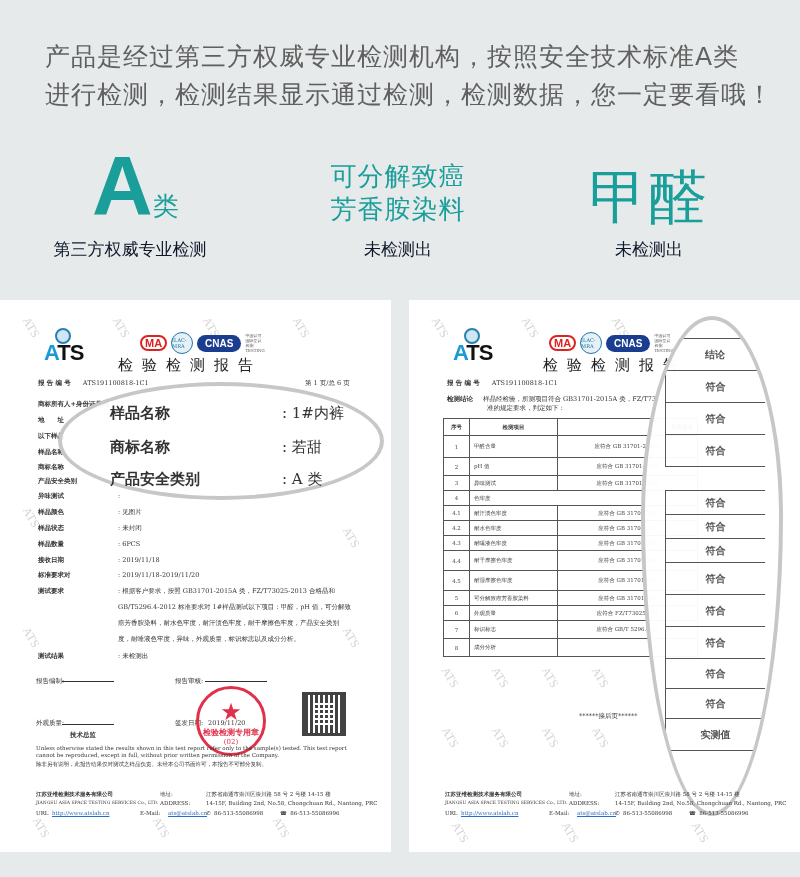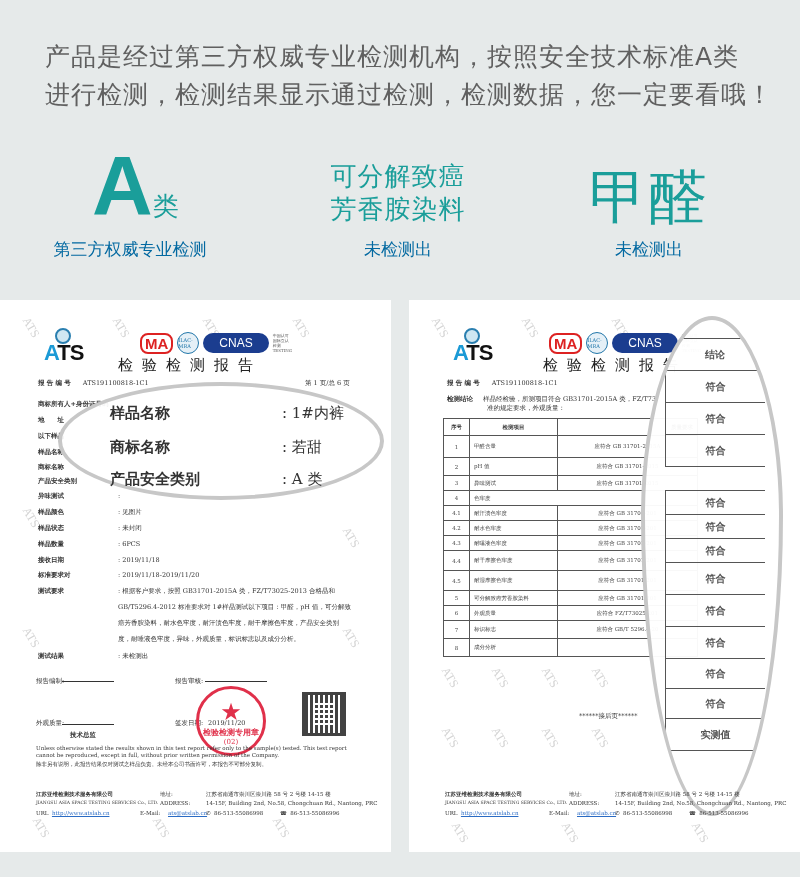--- a/index.html
+++ b/index.html
@@ -1,36 +1,36 @@
 <!DOCTYPE html>
 <html><head>
 <meta charset="utf-8">
 <style>
   * { box-sizing: border-box; margin: 0; padding: 0; }
   body { width: 800px; height: 877px; background: #e6eaea; font-family: "DejaVu Sans", sans-serif; position: relative; overflow: hidden; }
   .intro { position: absolute; left: 45px; top: 38px; width: 730px; color: #606060; font-size: 25px; line-height: 38px; letter-spacing: 1px; }
   .feat { position: absolute; text-align: center; }
-  .feat .sub { color: #0369a1; font-size: 17px; position: absolute; left: 0; right: 0; top: 88px; }
+  .feat .sub { color: #0f172a; font-size: 17px; position: absolute; left: 0; right: 0; top: 88px; }
   .a-letter { font-family: "Liberation Sans", sans-serif; font-size: 84px; font-weight: bold; line-height: 72px; color: #1a9e9a; }
   .a-small { font-size: 26px; color: #1a9e9a; }
   .two-line { font-size: 26px; line-height: 33px; color: #1a9e9a; letter-spacing: 1px; }
   .jiaquan { font-size: 58px; line-height: 70px; color: #1a9e9a; letter-spacing: 2px; }
 
   .paper { position: absolute; top: 300px; height: 552px; background: #fff; overflow: hidden; font-family: "DejaVu Serif", serif; color: #333; }
   .paper.left { left: 0; width: 391px; }
   .paper.right { left: 409px; width: 391px; }
   .wm { position: absolute; color: #d4d4d4; font-family: "Liberation Serif", serif; font-size: 12px; transform: rotate(60deg); pointer-events: none; }
   .logo-ats { position: absolute; top: 40px; font-family: "Liberation Sans", sans-serif; font-weight: 900; font-size: 22px; letter-spacing: -1px; }
   .logo-ats .a { color: #1b9ad6; }
   .logo-ats .ts { color: #111; }
   .globe { position: absolute; width: 16px; height: 16px; border-radius: 50%; border: 2px solid #2a7fb0; background: #cfe7f2; }
   .cert { position: absolute; top: 32px; height: 22px; display: flex; gap: 4px; align-items: center; }
-  .ma { border: 2px solid #d22; color: #d22; border-radius: 8px; font-size: 15px; font-weight: bold; padding: 0 3px; font-family: "Liberation Sans", sans-serif; }
+  .ma { border: 2px solid #d22; color: #d22; border-radius: 8px; font-size: 11px; font-weight: bold; padding: 0 3px; font-family: "Liberation Sans", sans-serif; }
   .ilac { width: 22px; height: 22px; border-radius: 50%; border: 1px solid #27a; background: #e5f0f7; font-size: 5px; color: #27a; display: flex; align-items: center; justify-content: center; }
-  .cnas { background: #1b3d8f; color: #fff; font-size: 12px; font-weight: normal; border-radius: 10px; padding: 3px 16px; font-family: "Liberation Sans", sans-serif; }
+  .cnas { background: #1b3d8f; color: #fff; font-size: 10px; font-weight: bold; border-radius: 10px; padding: 3px 8px; font-family: "Liberation Sans", sans-serif; }
   .tiny { font-size: 4px; line-height: 5px; color: #555; width: 18px; }
   .rep-title { position: absolute; top: 56px; font-size: 15px; letter-spacing: 9px; color: #222; }
   .small { font-size: 6.5px; line-height: 8px; color: #333; white-space: nowrap; }
   .row { position: absolute; left: 38px; font-size: 6.5px; color: #333; white-space: nowrap; }
   .row .lbl { display: inline-block; width: 80px; font-weight: bold; }
   .ellipse-l { position: absolute; left: 58px; top: 82px; width: 326px; height: 118px; border: 4px solid #c7c7c7; border-radius: 50%; background: rgba(255,255,255,0.93); }
   .hl { position: absolute; font-size: 15px; font-weight: bold; color: #333; font-family: "DejaVu Sans", sans-serif; }
   .hl-val { position: absolute; font-size: 15px; color: #333; }
   .sig-line { position: absolute; border-bottom: 1px solid #333; height: 14px; }
   .seal { position: absolute; left: 196px; top: 386px; width: 70px; height: 70px; border: 3px solid #e0304a; border-radius: 50%; color: #e0304a; text-align: center; font-size: 7px; }
@@ -190,21 +190,21 @@
     <span class="tiny">中国认可 国际互认 检测 TESTING</span>
   </div>
   <div class="rep-title" style="left:134px;">检验检测报告</div>
 
   <div class="small" style="position:absolute;left:38px;top:79px;">
     <span style="font-weight:bold;margin-right:12px;">报 告 编 号</span><span>ATS191100818-1C1</span>
   </div>
   <div class="small" style="position:absolute;left:38px;top:95px;">
     <span style="font-weight:bold;margin-right:10px;">检测结论</span><span>样品经检验，所测项目符合 GB31701-2015A 类，FZ/T73</span>
   </div>
-  <div class="small" style="position:absolute;left:78px;top:104px;">准的规定要求，外观质量：</div>
+  <div class="small" style="position:absolute;left:78px;top:104px;">准的规定要求，判定如下：</div>
 
   <table class="items">
     <tbody>
         <tr>
       <th style="width:26px">序号</th>
       <th style="width:88px">检测项目</th>
       <th style="width:140px;text-align:right">质量要求</th>
     </tr>
     <tr style="height:22px">
           <td style="text-align:center">1</td>

